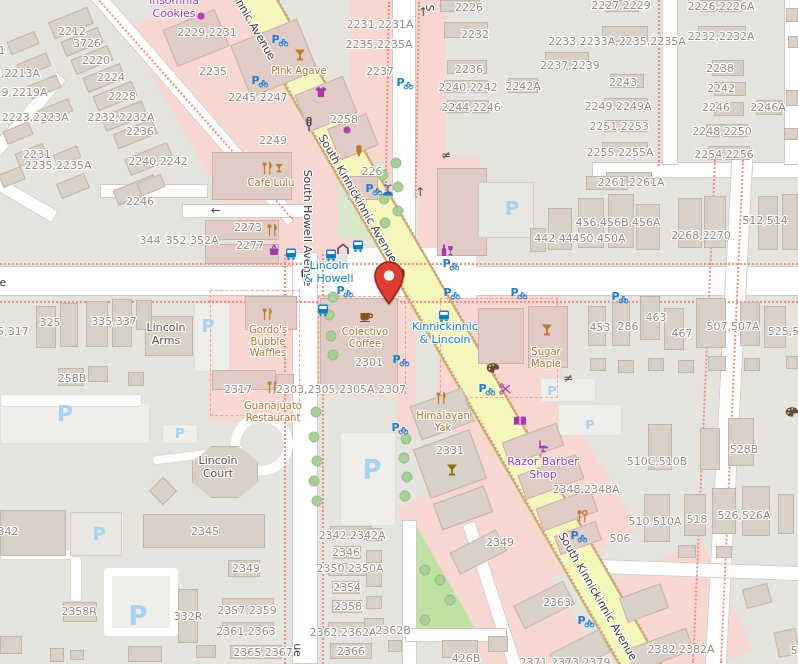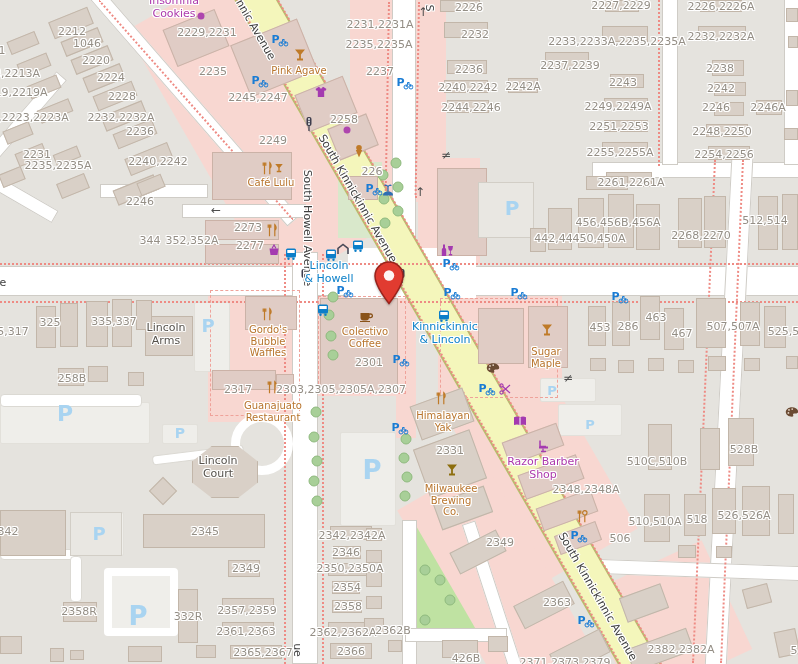--- a/index.html
+++ b/index.html
@@ -559,33 +559,30 @@
 Coffee</div>
     <div class="lbl poi-o" style="left: 546px; top: 357px;">Sugar
 Maple</div>
     <div class="lbl poi-o" style="left: 268px; top: 341px;">Gordo's
 Bubble
 Waffles</div>
     <div class="lbl poi-o" style="left: 273px; top: 411px;">Guanajuato
 Restaurant</div>
     <div class="lbl poi-o" style="left: 443px; top: 421px;">Himalayan
 Yak</div>
-    <div class="lbl poi-o" style="left: 451px; top: 500px;">Milwaukee
-Brewing
-Co.</div>
     <div class="lbl poi-p" style="left: 174px; top: 8px;">Insomnia
 Cookies</div>
     <div class="lbl poi-p" style="left: 543px; top: 469px;">Razor Barber
 Shop</div>
     <div class="lbl place" style="left: 166px; top: 335px;">Lincoln
 Arms</div>
     <div class="lbl place" style="left: 218px; top: 468px;">Lincoln
 Court</div>
     <div class="lbl hn" style="left: 72px; top: 32px;">2212</div>
-    <div class="lbl hn" style="left: 87px; top: 44px;">1046</div>
+    <div class="lbl hn" style="left: 87px; top: 44px;">3726</div>
     <div class="lbl hn" style="left: 96px; top: 61px;">2220</div>
     <div class="lbl hn" style="left: 111px; top: 78px;">2224</div>
     <div class="lbl hn" style="left: 122px; top: 97px;">2228</div>
     <div class="lbl hn" style="left: 121px; top: 118px;">2232,2232A</div>
     <div class="lbl hn" style="left: 140px; top: 132px;">2236</div>
     <div class="lbl hn" style="left: 158px; top: 162px;">2240,2242</div>
     <div class="lbl hn" style="left: 140px; top: 202px;">2246</div>
     <div class="lbl hn" style="left: 2px; top: 51px;">1</div>
     <div class="lbl hn" style="left: 17px; top: 74px;">3,2213A</div>
     <div class="lbl hn" style="left: 21px; top: 93px;">19,2219A</div>

